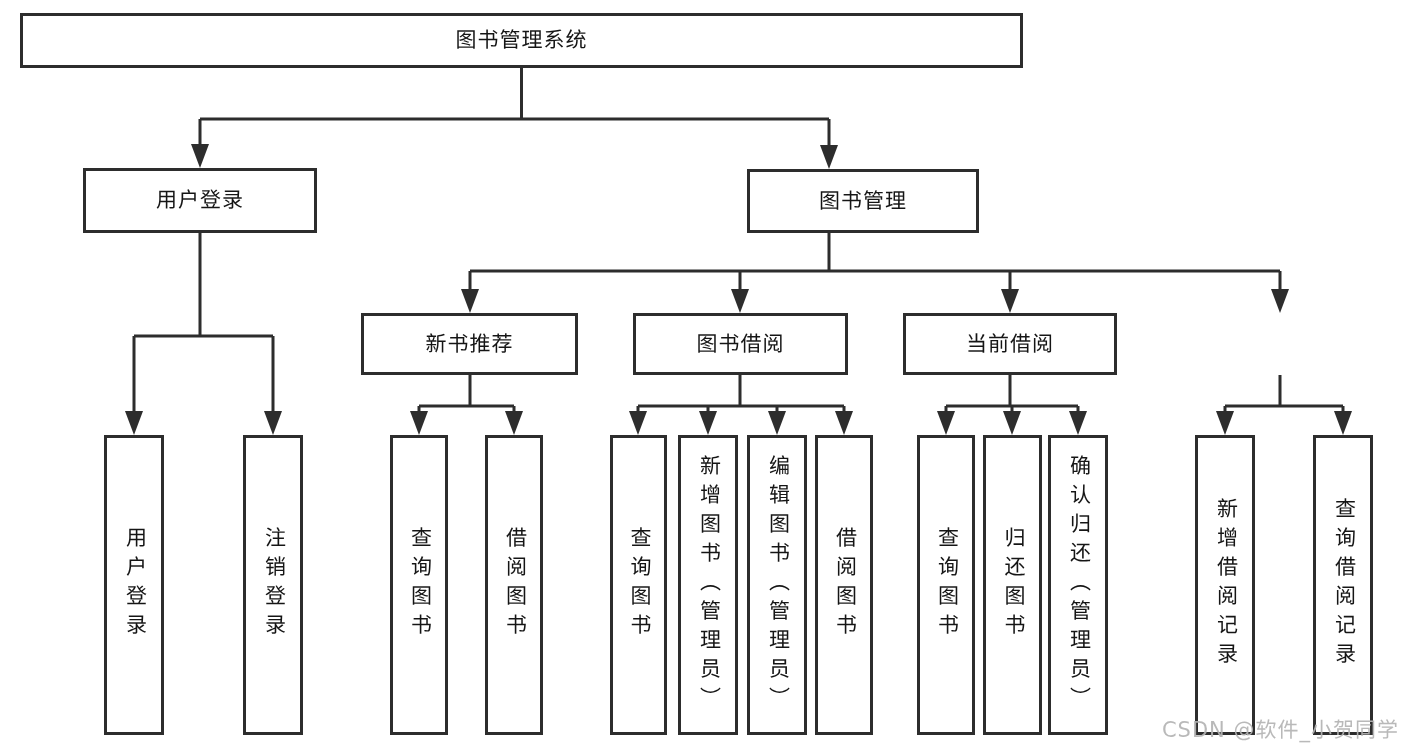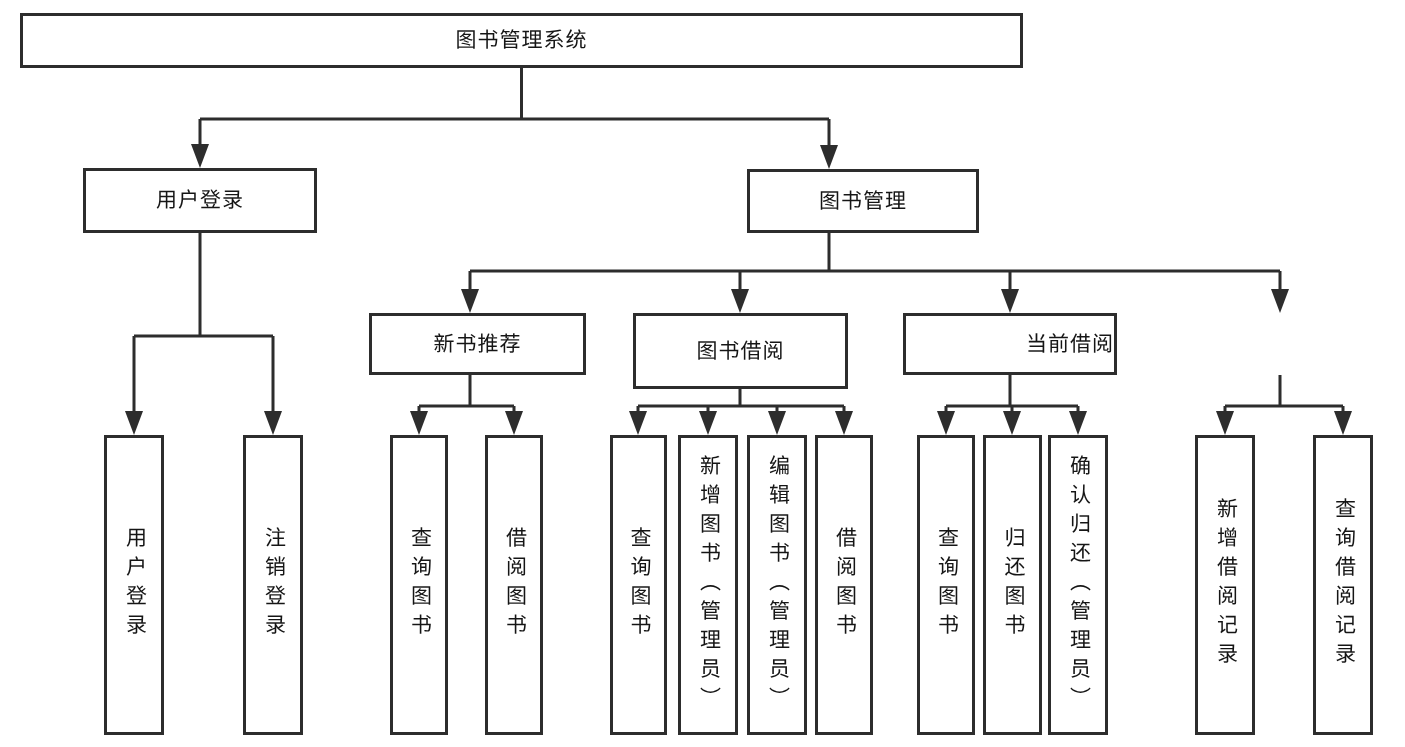--- a/index.html
+++ b/index.html
@@ -41,23 +41,23 @@
     writing-mode: vertical-rl;
     text-orientation: mixed;
     letter-spacing: 8px;
     font-size: 21px;
     white-space: nowrap;
   }
   
   .n-root   { left: 20px;   top: 13px;  width: 1003px; height: 55px; }
   .n-login  { left: 83px;   top: 168px; width: 234px;  height: 65px; }
   .n-mgmt   { left: 713px;  top: 169px; width: 232px;  height: 64px; margin-left: 34px; }
-  .n-rec    { left: 361px;  top: 313px; width: 217px;  height: 62px; margin-left: 8px; }
-  .n-borrow { left: 633px;  top: 313px; width: 215px;  height: 76px; }
-  .n-cur    { left: 903px;  top: 313px; width: 214px;  height: 62px; justify-content: flex-end; }
+  .n-rec    { left: 361px;  top: 313px; width: 217px;  height: 62px; }
+  .n-borrow { left: 633px;  top: 313px; width: 215px;  height: 62px; }
+  .n-cur    { left: 903px;  top: 313px; width: 214px;  height: 62px; }
   .n-hist   { left: 1173px; top: 313px; width: 214px;  height: 62px; }
   .leaf     { top: 435px; height: 300px; }
   .lf-a1 { left: 104px;  width: 60px; }
   .lf-a2 { left: 243px;  width: 60px; }
   .lf-b1 { left: 390px;  width: 58px; }
   .lf-b2 { left: 485px;  width: 58px; }
   .lf-c1 { left: 610px;  width: 57px; }
   .lf-c2 { left: 678px;  width: 60px; }
   .lf-c3 { left: 747px;  width: 60px; }
   .lf-c4 { left: 815px;  width: 58px; }
@@ -191,13 +191,14 @@
     <span class="vlabel">确认归还（管理员）</span>
   </div>
 
   <div class="box leaf lf-e1">
     <span class="vlabel">新增借阅记录</span>
   </div>
   <div class="box leaf lf-e2">
     <span class="vlabel">查询借阅记录</span>
   </div>
 
+  <div class="watermark">CSDN @软件_小贺同学</div>
 </div>
 
 </body></html>

